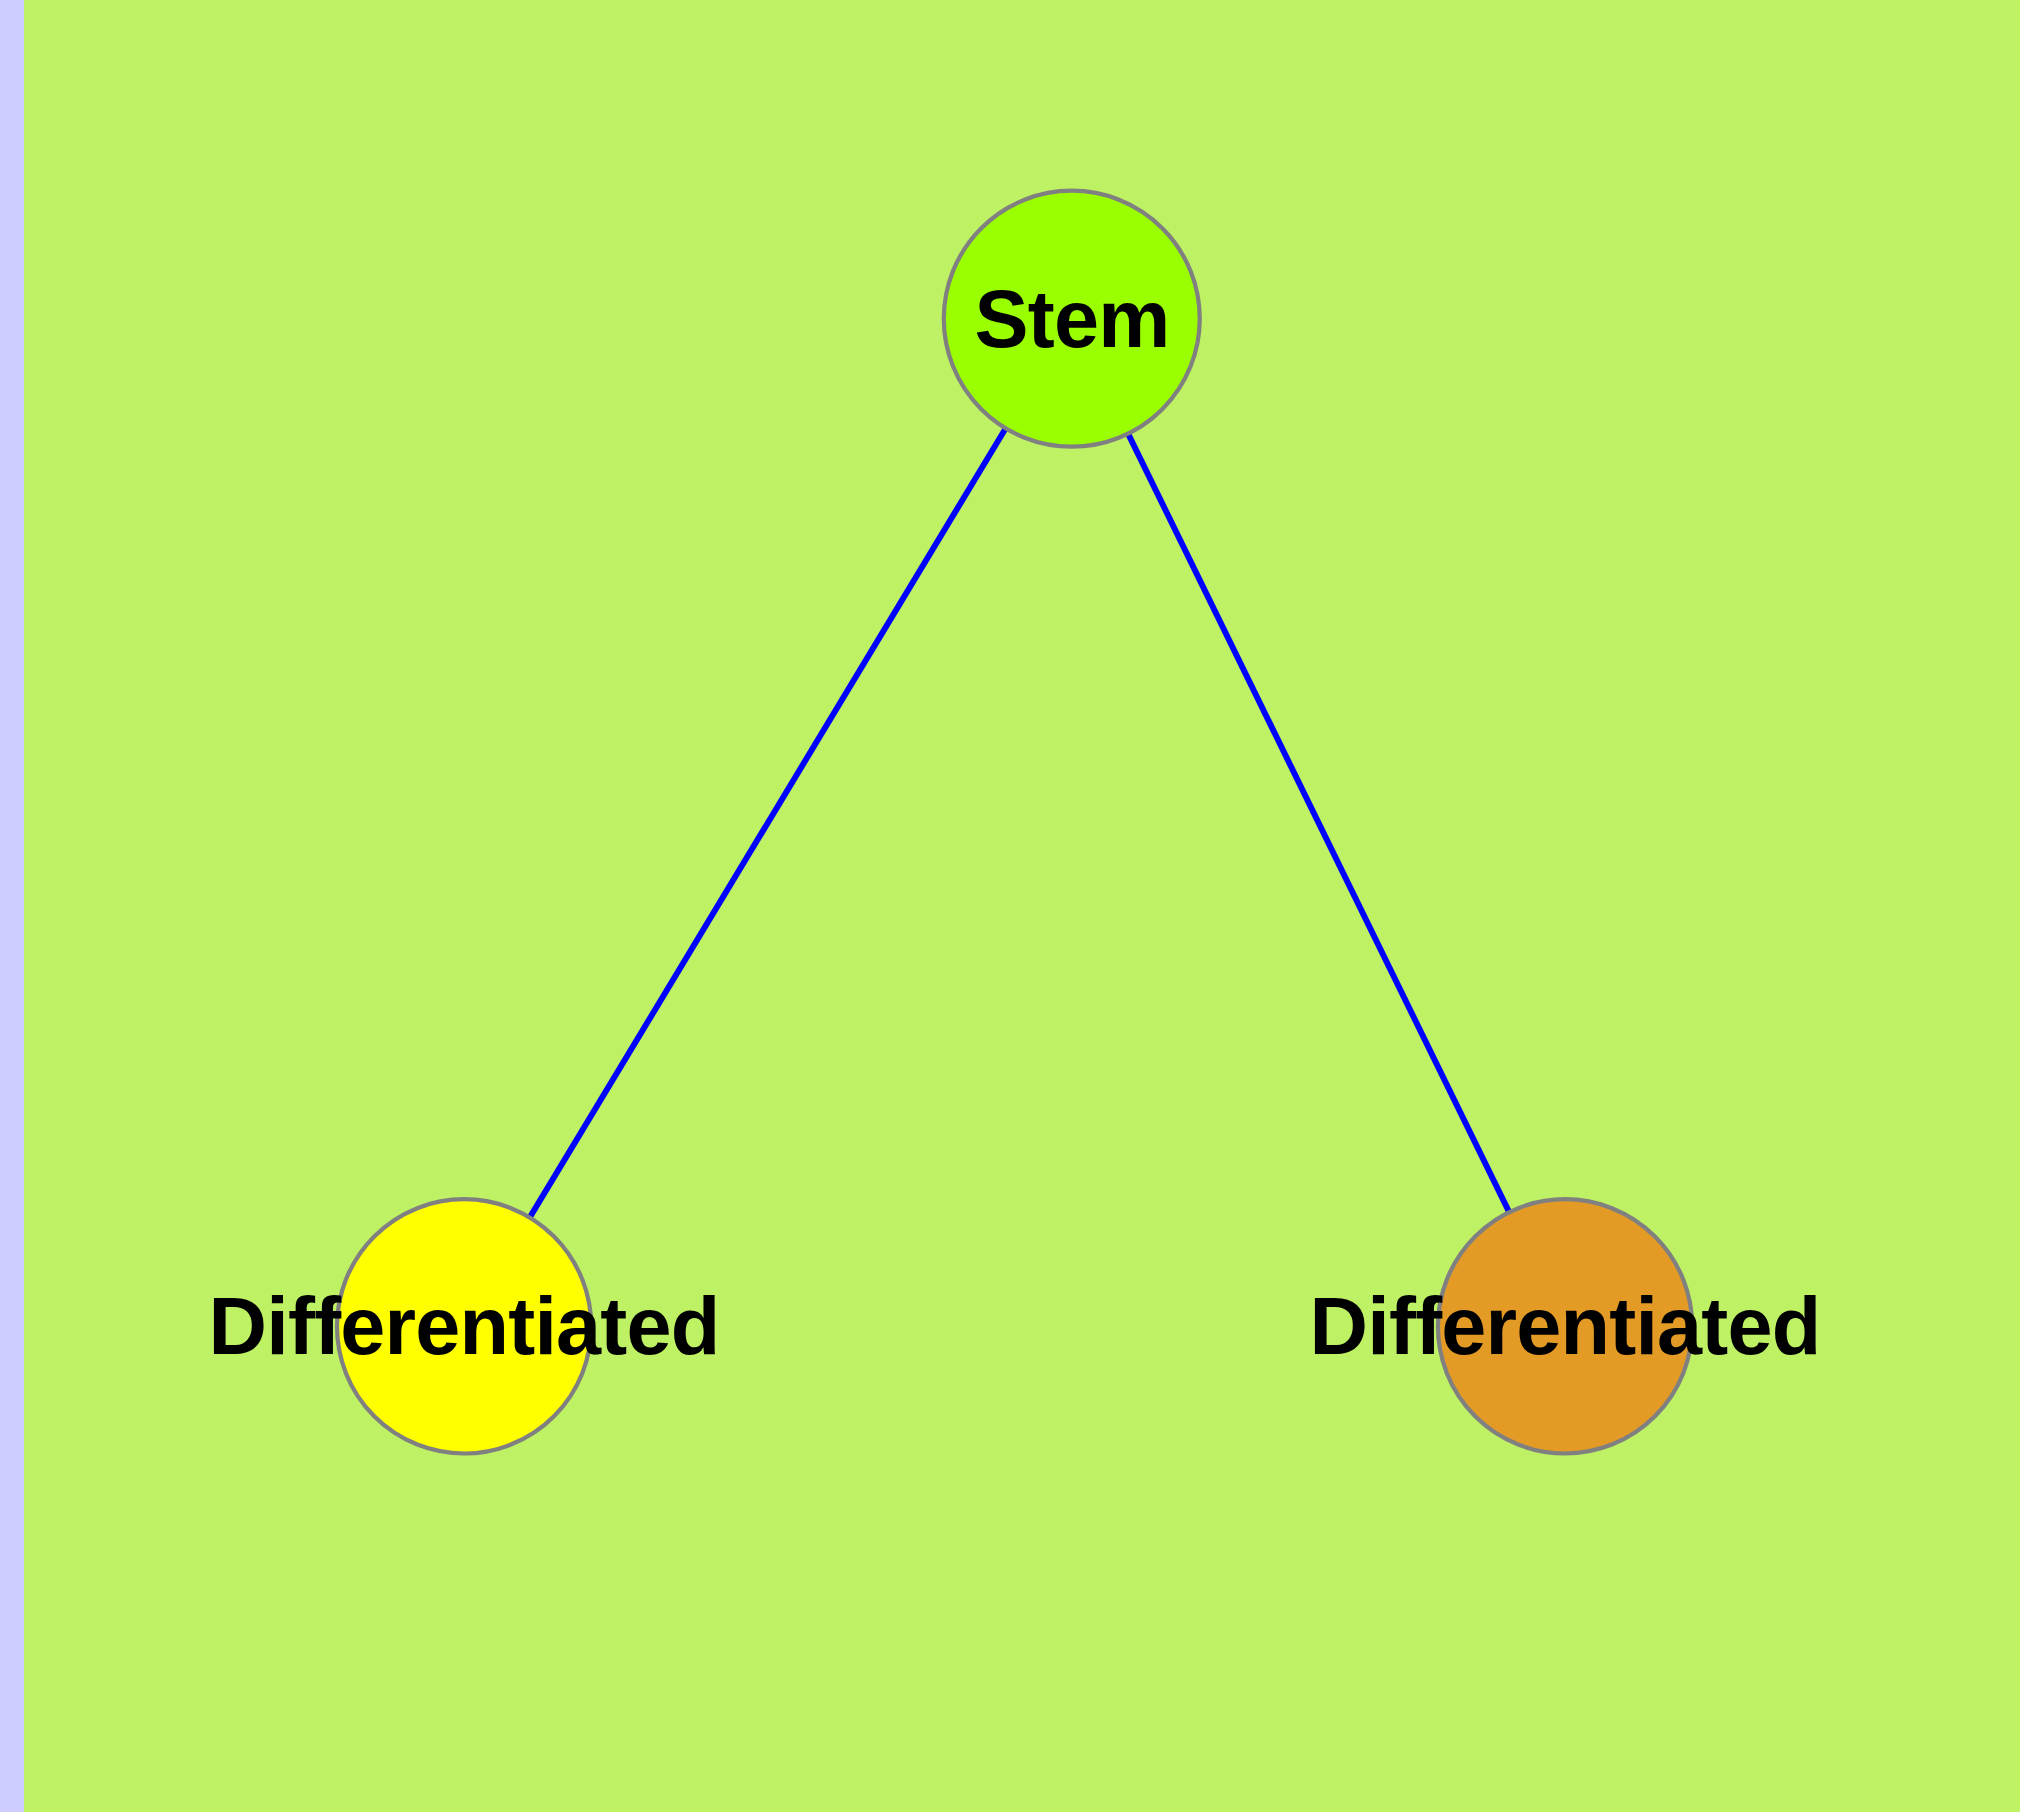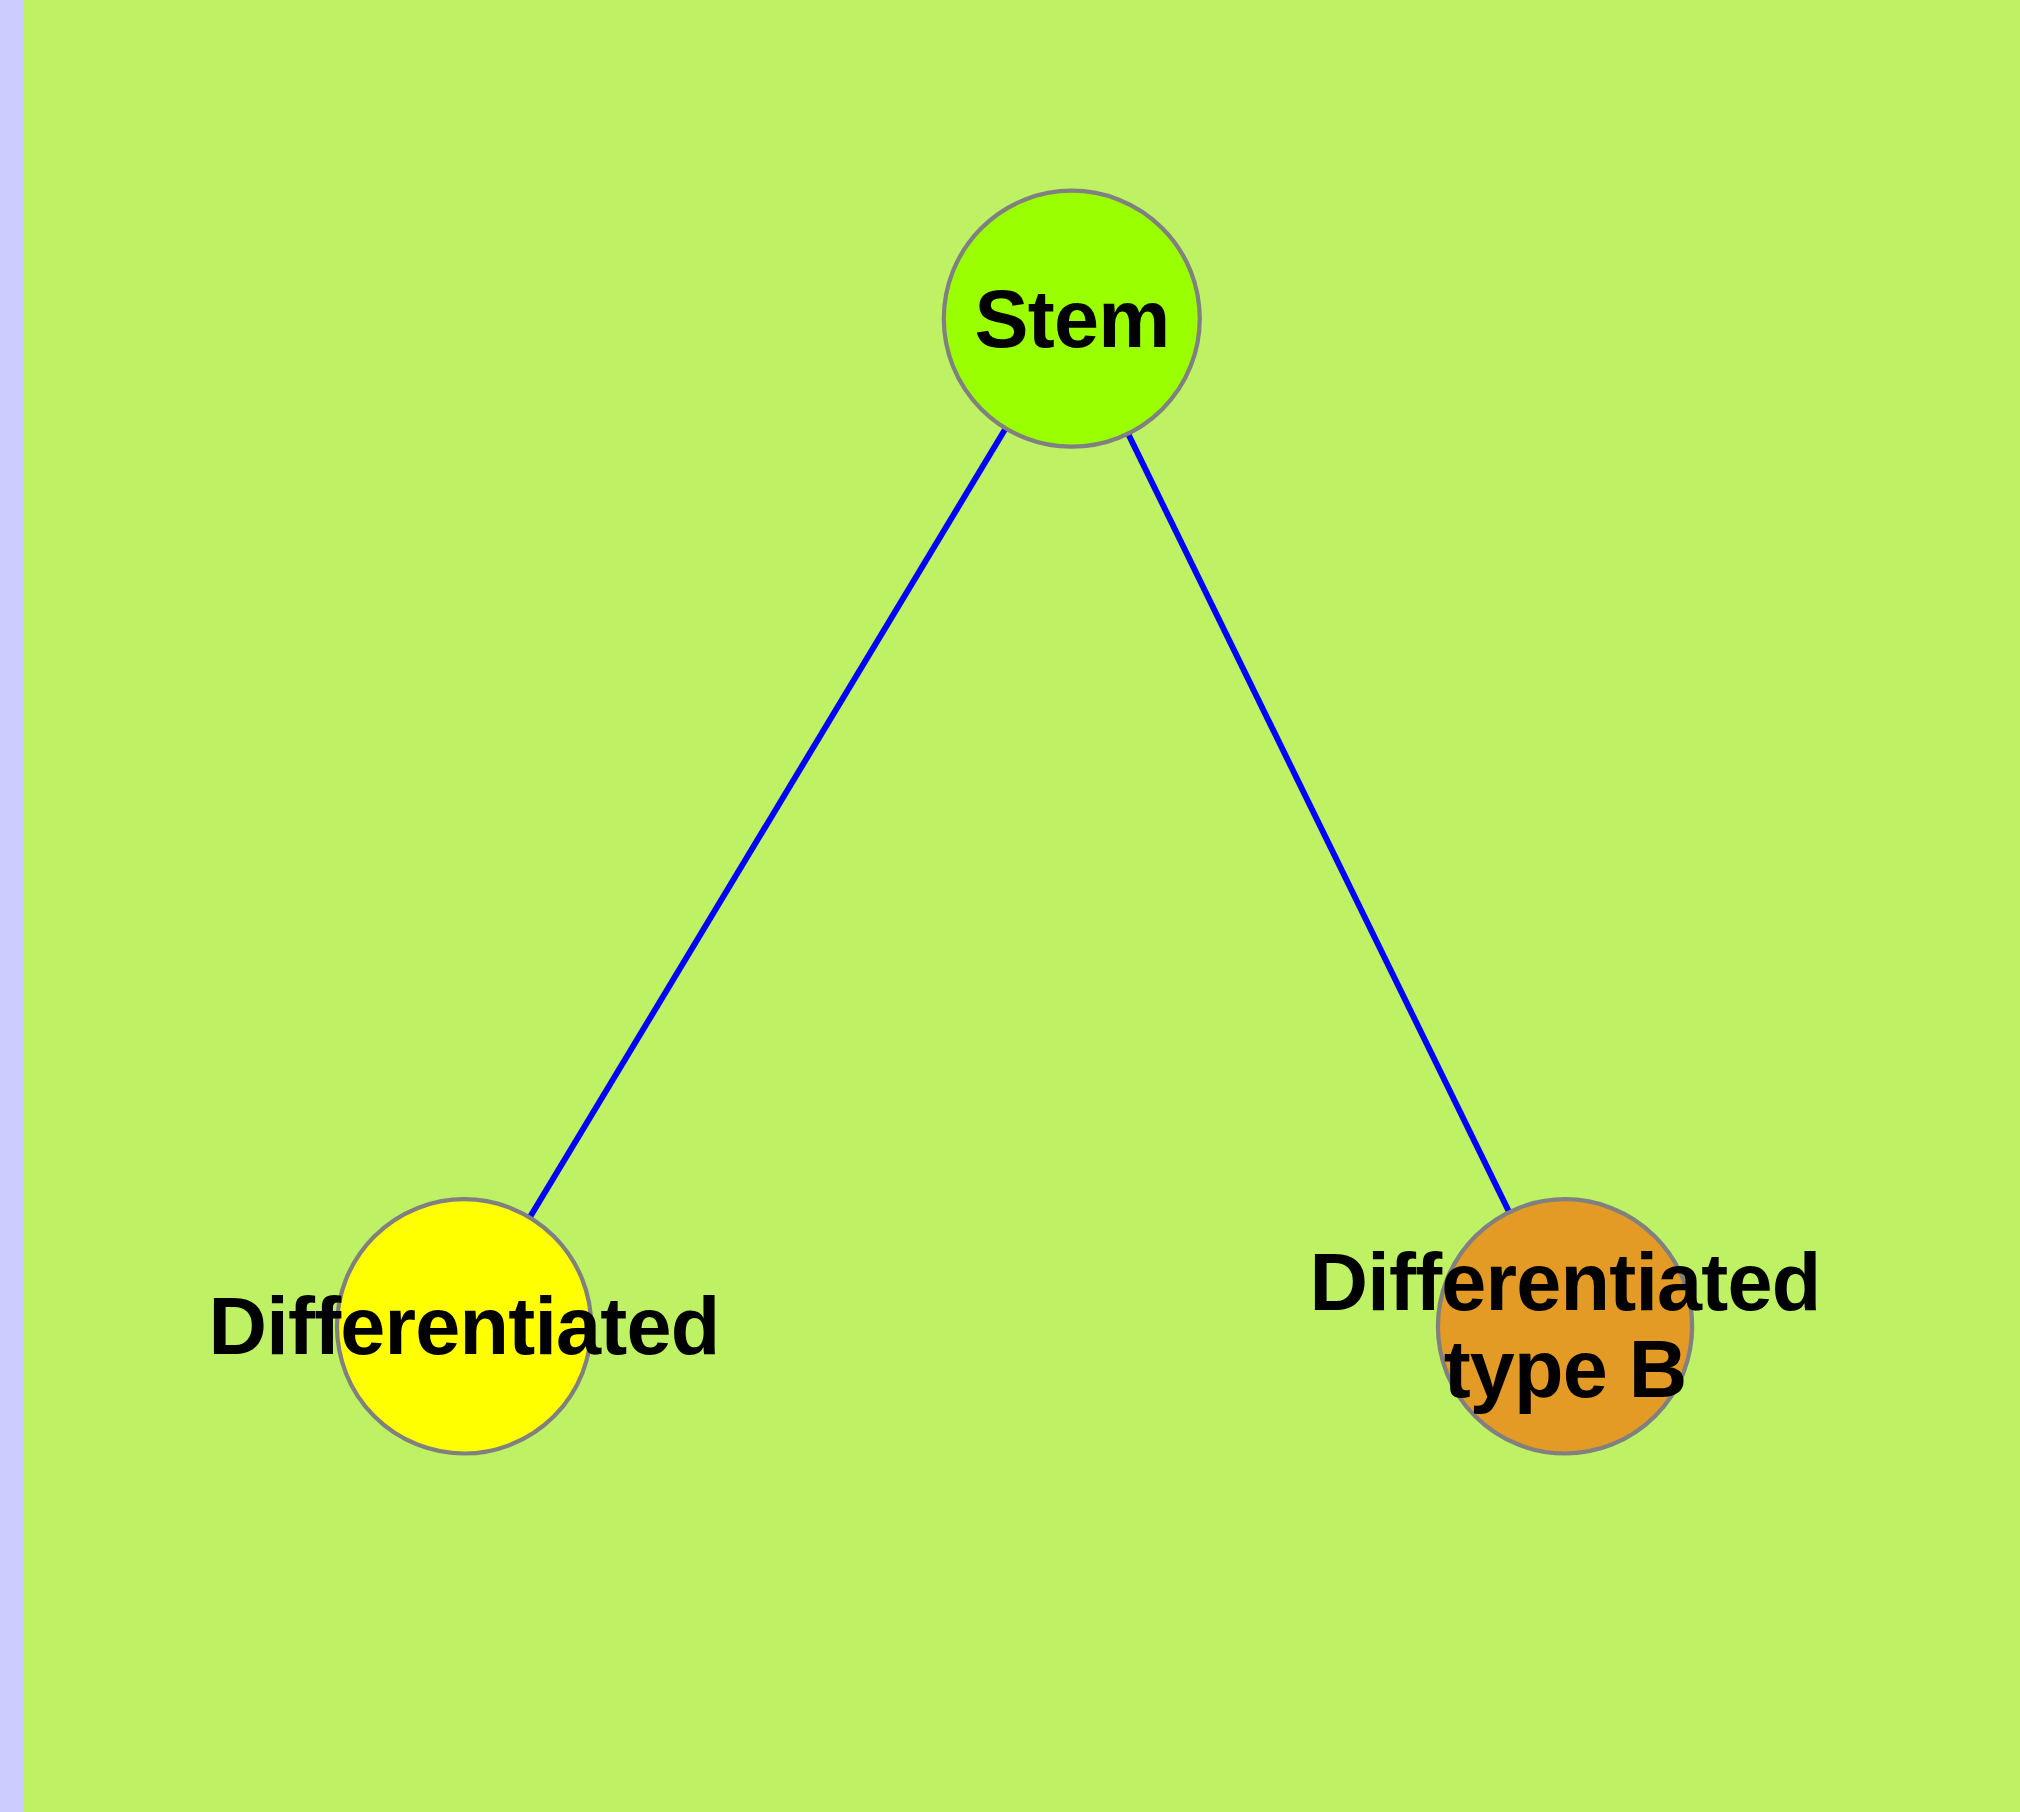--- a/index.html
+++ b/index.html
@@ -76,16 +76,16 @@
       <circle class="node-circle" cx="1236" cy="376" r="151" fill="#9aff00" stroke="#808080"></circle>
       <circle class="node-circle" cx="519" cy="1565" r="150" fill="#ffff00" stroke="#808080"></circle>
       <circle class="node-circle" cx="1818" cy="1565" r="150" fill="#e39b26" stroke="#808080"></circle>
     </g>
   </svg>
 
   <div class="node-label label-stem" style="left: 1048px; top: 319px; color: rgb(0, 0, 0);"><span>Stem</span></div>
 
   <div class="node-label label-a" style="left: 440px; top: 1326px; color: rgb(0, 0, 0);"><span>Differentiated</span><br></div>
 
-  <div class="node-label label-b" style="left: 1541px; top: 1326px; color: rgb(0, 0, 0);"><span>Differentiated</span><br><span>type B</span></div>
+  <div class="node-label label-b" style="left: 1541px; top: 1326px; color: rgb(0, 0, 0);"><span>Differentiated</span><br></div>
 
 </div>
 
 
 </body></html>

